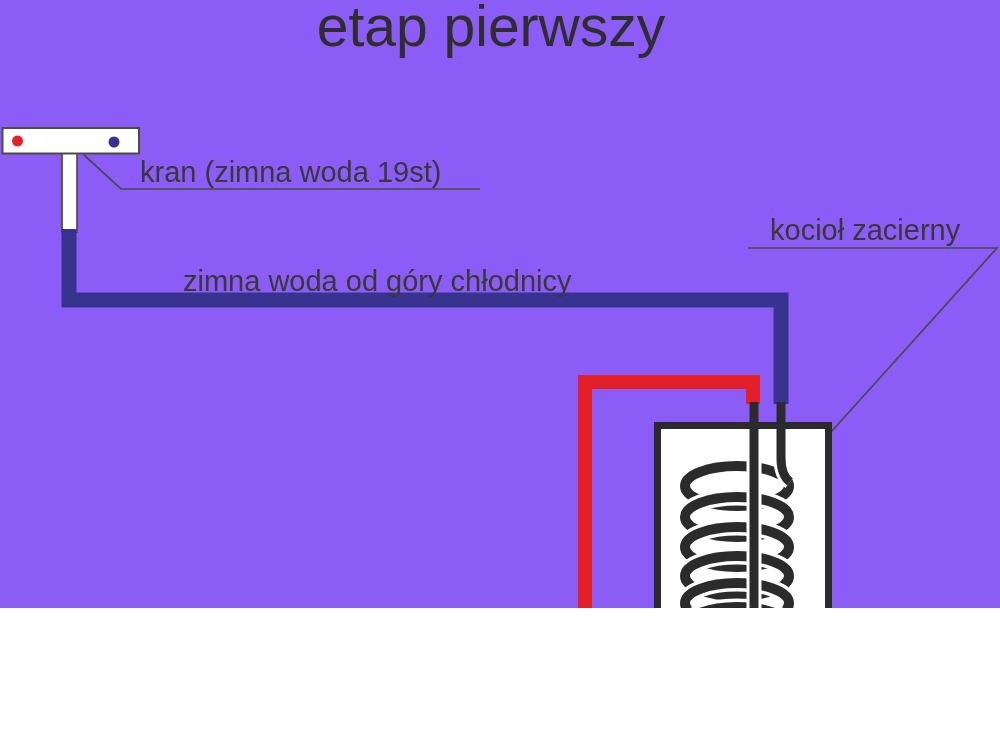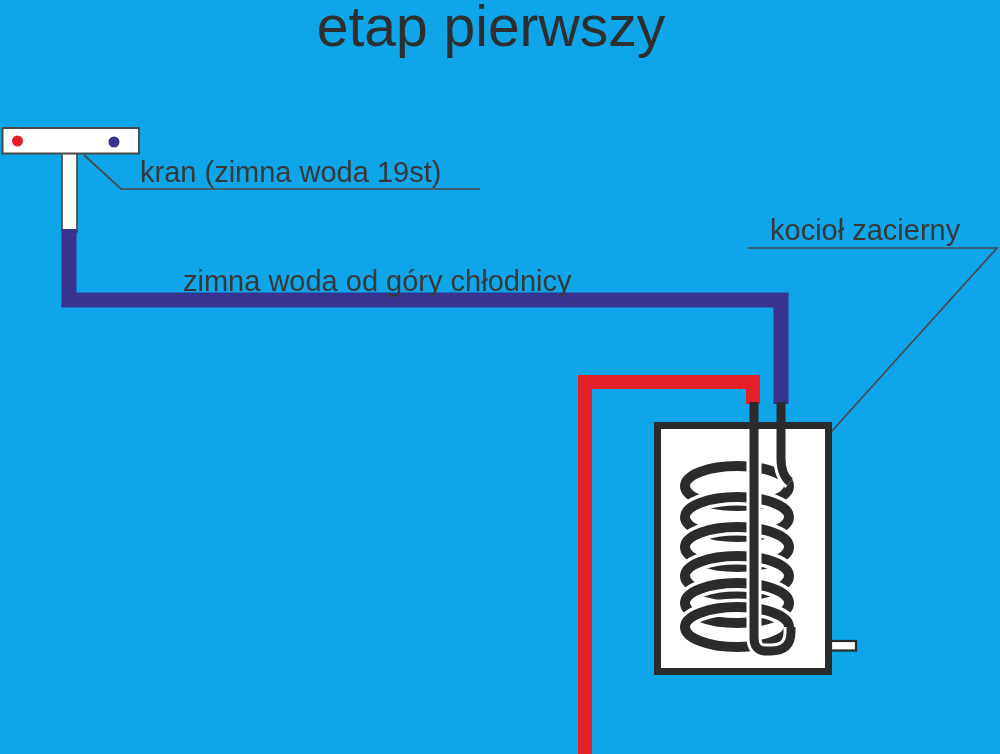--- a/index.html
+++ b/index.html
@@ -1,16 +1,16 @@
 <!DOCTYPE html>
 <html><head>
 <meta charset="utf-8">
 <style>
   html,body{margin:0;padding:0;background:#ffffff;}
-  .stage{position:relative;width:1000px;height:754px;background:#0ea5e9;overflow:hidden;}
+  .stage{position:relative;width:1000px;height:608px;background:#8b5cf6;overflow:hidden;}
   svg{display:block;}
   text{font-family:"Liberation Sans","DejaVu Sans",sans-serif;}
   .title-text{font-size:57px;fill:#2e2e2e;}
   .label-text{font-size:29px;fill:#383838;}
   .thin-line{stroke:#4a4a4a;stroke-width:1.7;fill:none;}
   .ink{stroke:#2b2b2b;fill:none;}
   .halo{stroke:#ffffff;fill:none;}
   .white-fill{fill:#ffffff;}
 </style>
 </head>

